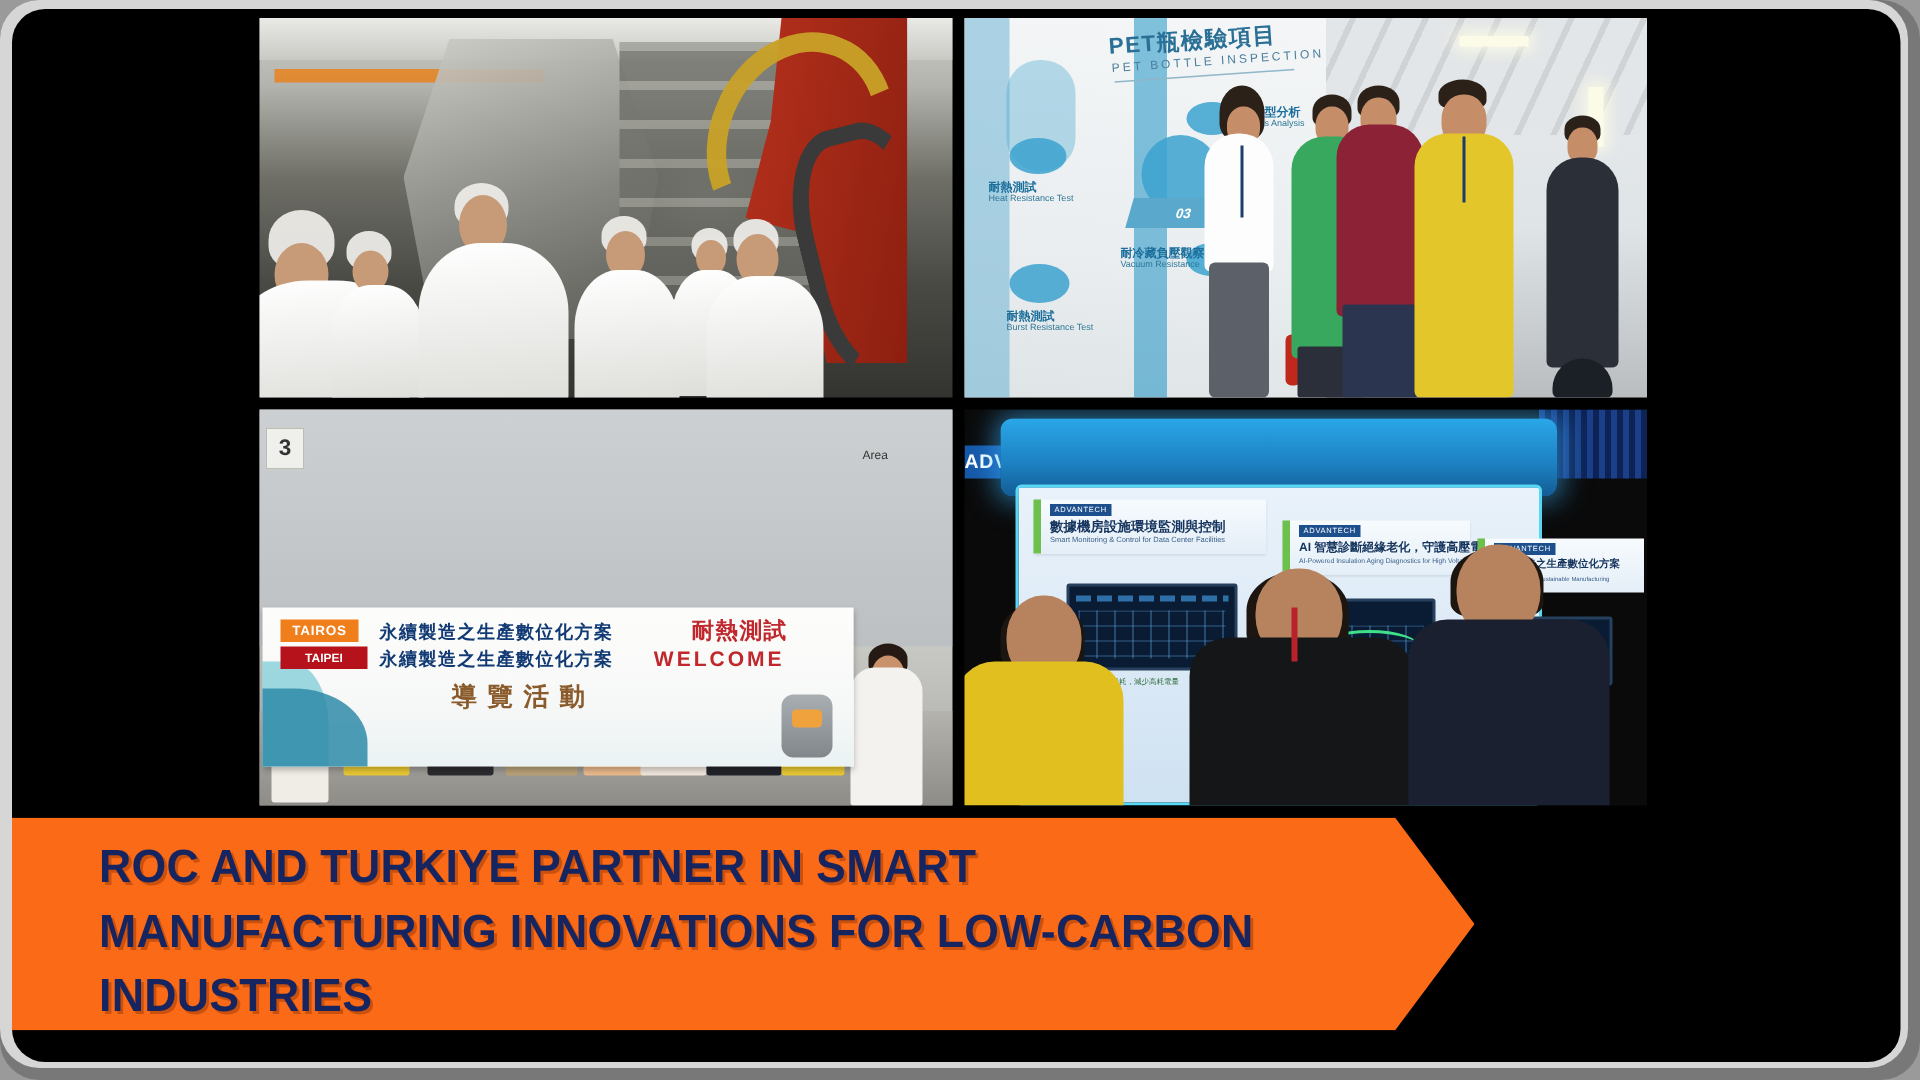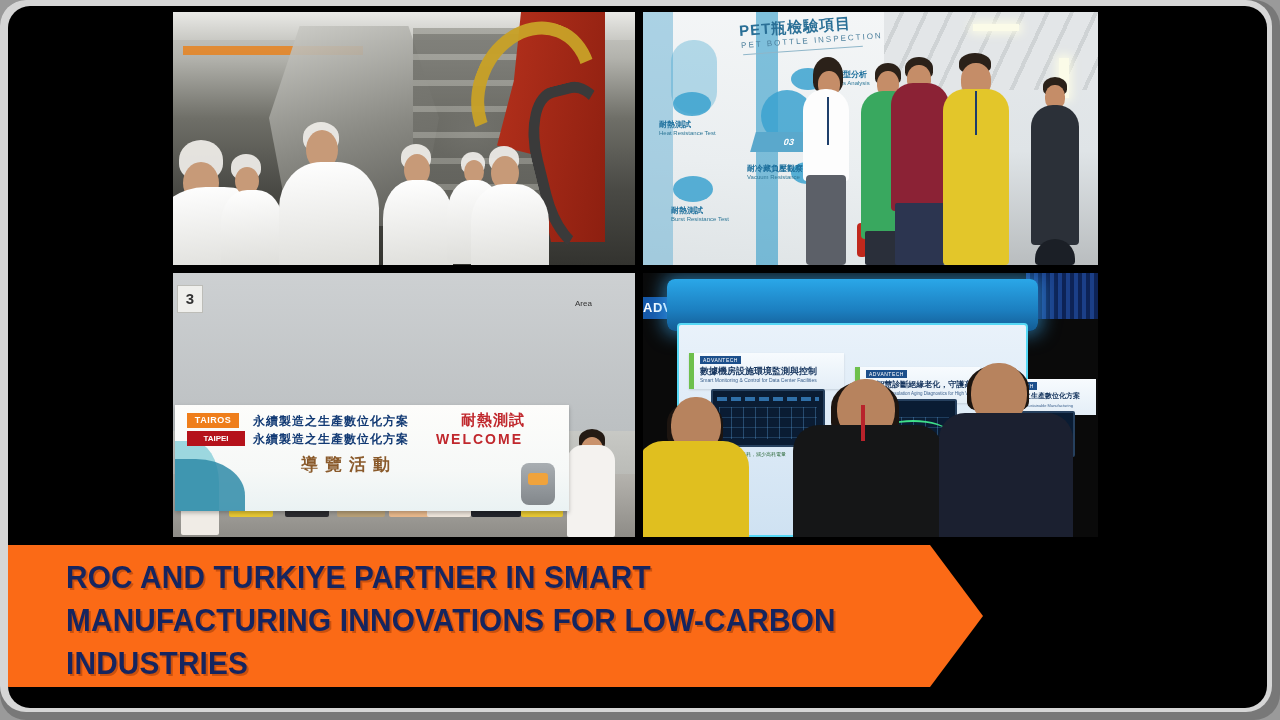--- a/index.html
+++ b/index.html
@@ -136,21 +136,21 @@
 
   
   .p4{background:linear-gradient(180deg,#0d2b4e 0%,#103a63 30%,#0e2murky 31%,#0b1f38 100%);}
   .p4 .roof{position:absolute;left:24px;top:6px;right:60px;height:52px;border-radius:8px;
       background:linear-gradient(180deg,#2aa7e8 0%,#1c7fc0 60%,#135c94 100%);
       box-shadow:0 0 18px 4px rgba(60,180,255,.55);}
   .p4 .panelwall{position:absolute;left:34px;top:50px;right:70px;bottom:0;
       background:linear-gradient(180deg,#e9f2fa 0%,#dbe9f6 55%,#cfe2f2 100%);
       border:2px solid #56d8f5;border-radius:4px;}
   .p4 .hdr{position:absolute;height:36px;background:linear-gradient(180deg,#f7fbfe,#e4eef7);
-      border-left:5px solid #6ec04c;box-shadow:0 1px 2px rgba(0,0,0,.12);margin-top:20px;}
+      border-left:5px solid #6ec04c;box-shadow:0 1px 2px rgba(0,0,0,.12);}
   .p4 .hdr .brand{position:absolute;left:6px;top:3px;font-size:5px;color:#c03;letter-spacing:.5px;
       background:#1c4f8b;color:#fff;padding:1px 3px;}
   .p4 .hdr .t-cn{position:absolute;left:6px;top:12px;font-size:9px;font-weight:bold;color:#16355e;white-space:nowrap;}
   .p4 .hdr .t-en{position:absolute;left:6px;top:24px;font-size:5px;color:#3a5f8c;white-space:nowrap;}
   .p4 .screen{position:absolute;background:#0a1c33;border:2px solid #26405e;border-radius:2px;overflow:hidden;}
   .p4 .screen .rowz{position:absolute;left:4px;right:4px;top:6px;height:4px;
       background:repeating-linear-gradient(90deg,#2f6fa8 0 10px,transparent 10px 14px);}
   .p4 .screen .grid{position:absolute;left:6px;right:6px;top:16px;bottom:6px;
       background:repeating-linear-gradient(90deg,rgba(90,160,220,.35) 0 1px,transparent 1px 12px),
                  repeating-linear-gradient(180deg,rgba(90,160,220,.25) 0 1px,transparent 1px 10px);}

